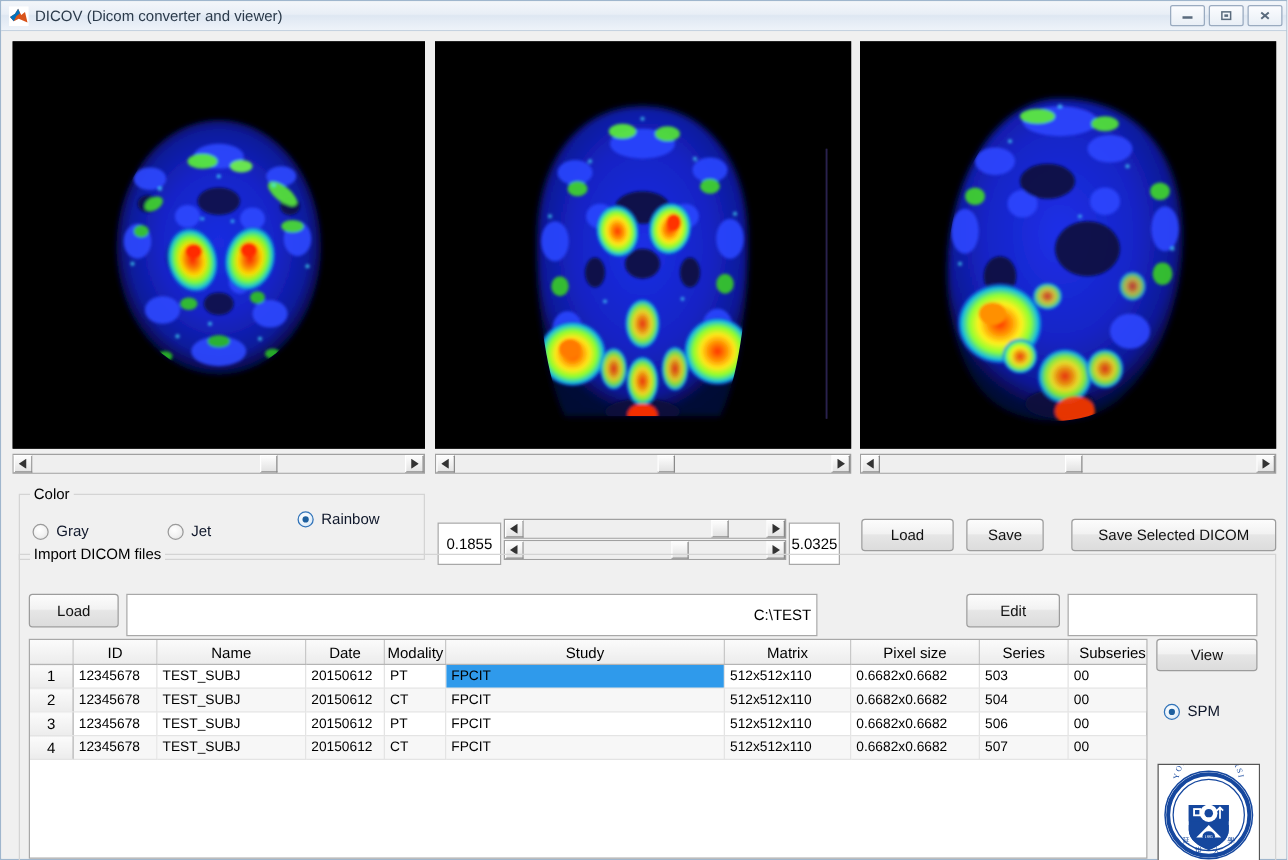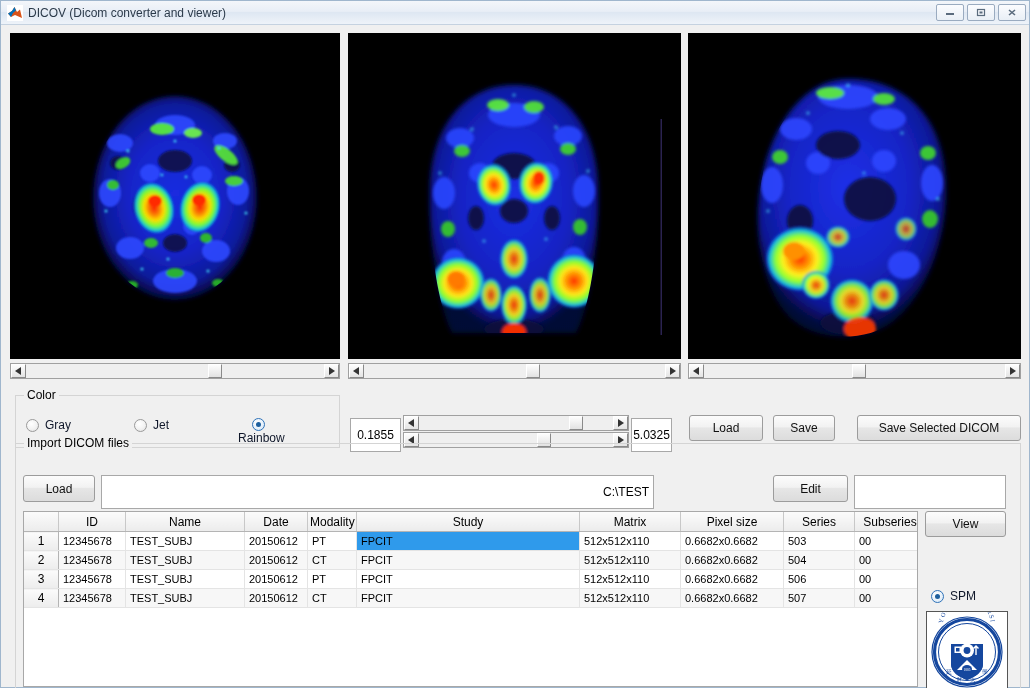--- a/index.html
+++ b/index.html
@@ -651,21 +651,21 @@
       <div class="radio" style="left:10px; top:22px;">
         <span class="radio-dot"></span>
         <span class="radio-label">Gray</span>
       </div>
 
       <div class="radio" style="left:118px; top:22px;">
         <span class="radio-dot"></span>
         <span class="radio-label">Jet</span>
       </div>
 
-      <div class="radio checked" style="left:222px; top:22px;flex-direction:column;">
+      <div class="radio checked" style="left:222px; top:12px;">
         <span class="radio-dot"></span>
         <span class="radio-label">Rainbow</span>
       </div>
     </div>
 
     <div class="field center" style="left:349px; top:393px; width:51px; height:23px;">0.1855</div>
 
     <div class="slider" style="left:402px; top:390px; width:226px;">
       <div class="sb-arrow">
         <svg width="7" height="8" viewBox="0 0 7 8">
@@ -781,21 +781,21 @@
             <td>0.6682x0.6682</td>
             <td>507</td>
             <td>00</td>
           </tr>
         </tbody>
       </table>
     </div>
 
     <div class="btn" style="left:924px; top:486px; width:81px; height:26px;">View</div>
 
-    <div class="radio checked" style="left:930px; top:564px;">
+    <div class="radio checked" style="left:930px; top:537px;">
       <span class="radio-dot"></span>
       <span class="radio-label">SPM</span>
     </div>
 
     <div id="logo-box" style="left:925px; top:586px; width:82px; height:82px;">
       <svg width="80" height="80" viewBox="0 0 80 80">
         <rect width="80" height="80" fill="#ffffff"></rect>
         <circle cx="40" cy="40" r="35" fill="none" stroke="#15479e" stroke-width="1.2"></circle>
         <circle cx="40" cy="40" r="32.5" fill="none" stroke="#15479e" stroke-width="3.2"></circle>
         <circle cx="40" cy="40" r="28.5" fill="none" stroke="#15479e" stroke-width="1"></circle>

